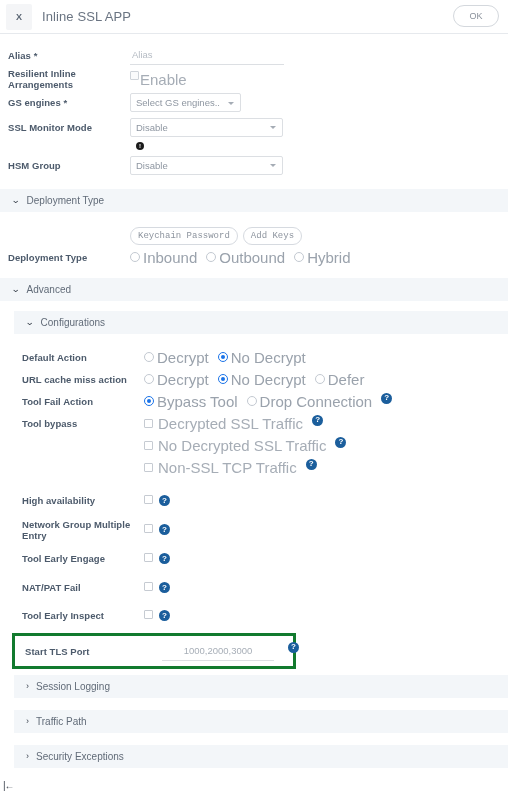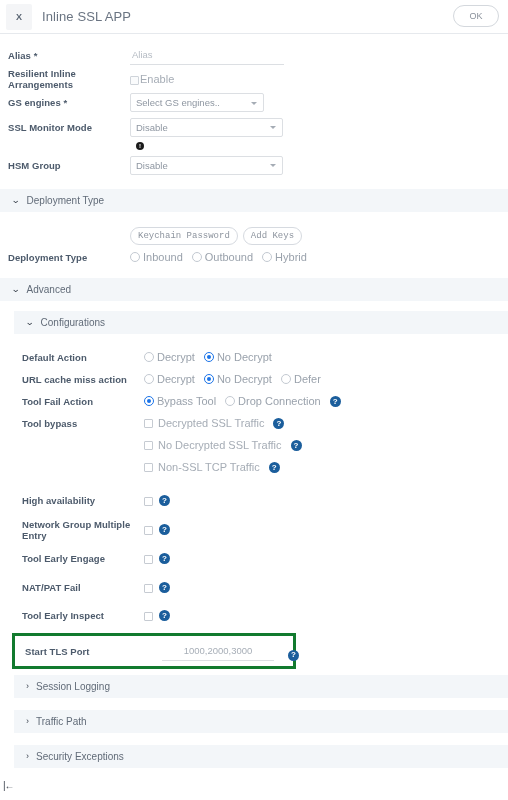--- a/index.html
+++ b/index.html
@@ -80,21 +80,21 @@
     padding-left: 8px;
   }
   .lbl {
     width: 122px;
     flex: 0 0 122px;
     font-size: 9.5px;
     color: #4c5a6b;
     font-weight: bold;
     letter-spacing: .05px;
   }
-  .ctl { flex: 1; display: flex; align-items: flex-end; }
+  .ctl { flex: 1; display: flex; align-items: flex-start; }
 
   
   .uline-input {
     width: 152px;
     height: 17px;
     border: none;
     border-bottom: 1px solid #dcdfe3;
     outline: none;
     background: transparent;
     font-family: "Liberation Sans", sans-serif;
@@ -112,21 +112,21 @@
     border-radius: 2px;
     background: #ffffff;
     display: flex;
     align-items: center;
     font-size: 9.5px;
     color: #8e96a1;
     padding-left: 5px;
     cursor: pointer;
     box-sizing: border-box;
   }
-  .sel.w-gs { width: 134px; }
+  .sel.w-gs { width: 111px; }
   .sel.w-std { width: 153px; }
   .sel .caret {
     position: absolute;
     right: 6px;
     top: 50%;
     width: 0; height: 0;
     margin-top: -1px;
     border-left: 3px solid transparent;
     border-right: 3px solid transparent;
     border-top: 3px solid #a5acb5;
@@ -162,21 +162,21 @@
     left: 2px; top: 2px;
     width: 4px; height: 4px;
     border-radius: 50%;
     background: #1a73e8;
   }
   .opt {
     display: inline-flex;
     align-items: center;
     gap: 3px;
     margin-right: 9px;
-    font-size: 11px;
+    font-size: 15px;
     color: #9aa2ac;
     white-space: nowrap;
   }
   .opt.dim { color: #a6adb6; }
 
   
   .help {
     width: 11px; height: 11px;
     border-radius: 50%;
     background: #1b5e9c;

